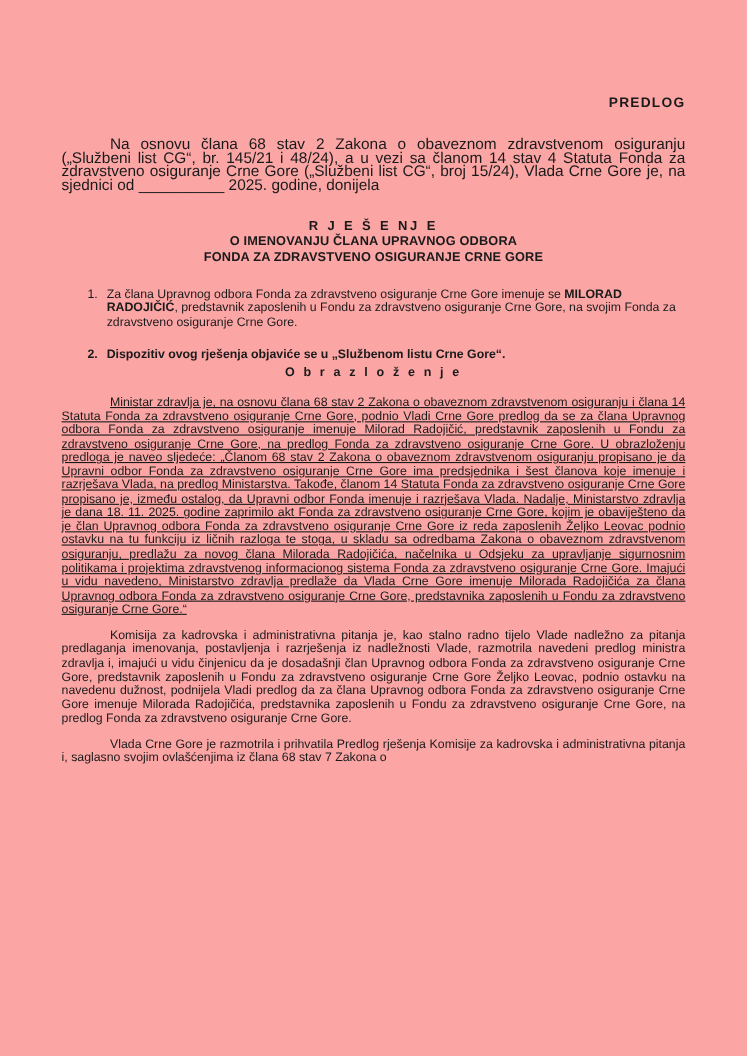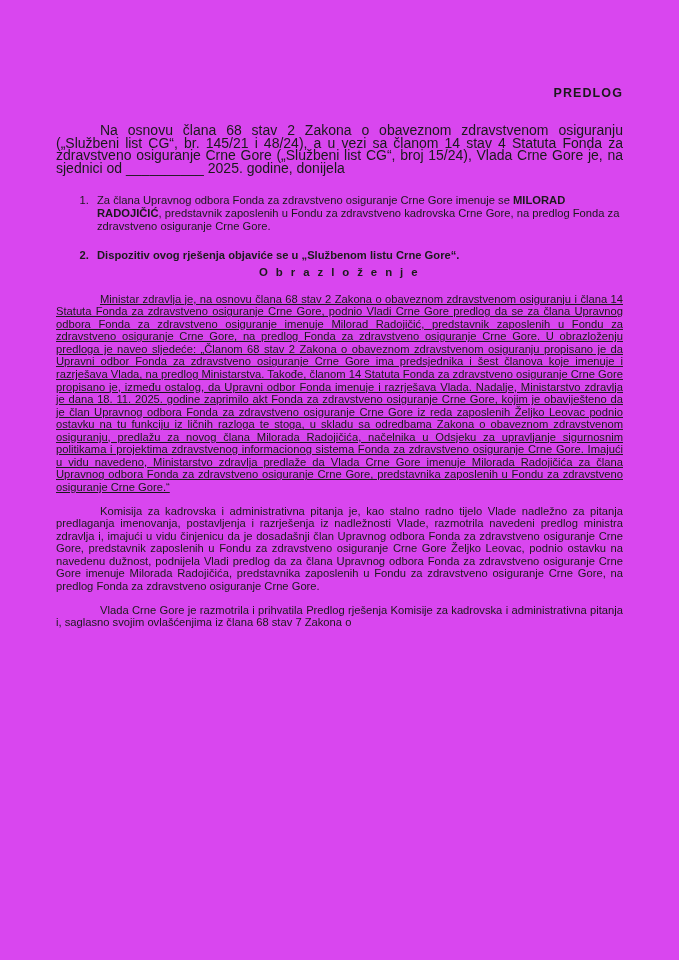--- a/index.html
+++ b/index.html
@@ -12,21 +12,21 @@
     height: 960px;
     overflow: hidden;
     font-family: "Liberation Sans", sans-serif;
     color: #1a1a1a;
     -webkit-font-smoothing: antialiased;
   }
   .page {
     position: relative;
     width: 679px;
     height: 960px;
-    background: #d946ef;
+    background: #fca5a5;
   }
   .sheet {
     position: absolute;
     left: 56px;
     top: 0;
     width: 567px;
   }
 
   
   .doc-label {
@@ -109,24 +109,29 @@
 </head>
 <body>
 
 <div class="page">
   <div class="sheet">
 
     <div class="doc-label">PREDLOG</div>
 
     <p class="intro">Na osnovu člana 68 stav 2 Zakona o obaveznom zdravstvenom osiguranju („Službeni list CG“, br. 145/21 i 48/24), a u vezi sa članom 14 stav 4 Statuta Fonda za zdravstveno osiguranje Crne Gore  („Službeni list CG“, broj 15/24), Vlada Crne Gore je, na sjednici od __________ 2025. godine, donijela</p>
 
+    <div class="title-block">
+      <div class="line1">R J E Š E NJ E</div>
+      <div class="line2">O IMENOVANJU ČLANA UPRAVNOG ODBORA</div>
+      <div class="line3">FONDA ZA ZDRAVSTVENO OSIGURANJE CRNE GORE</div>
+    </div>
 
     <ol class="decisions">
       <li>
-        <span>Za člana Upravnog odbora Fonda za zdravstveno osiguranje Crne Gore imenuje se </span><b>MILORAD RADOJIČIĆ</b><span>, predstavnik zaposlenih u Fondu za zdravstveno kadrovska Crne Gore, na predlog Fonda za zdravstveno osiguranje Crne Gore.</span>
+        <span>Za člana Upravnog odbora Fonda za zdravstveno osiguranje Crne Gore imenuje se </span><b>MILORAD RADOJIČIĆ</b><span>, predstavnik zaposlenih u Fondu za zdravstveno osiguranje Crne Gore, na svojim Fonda za zdravstveno osiguranje Crne Gore.</span>
       </li>
       <li>
         <span>Dispozitiv ovog rješenja objaviće se u „Službenom listu Crne Gore“.</span>
       </li>
     </ol>
 
     <div class="reasoning-heading">O b r a z l o ž e n j e</div>
 
     <p class="body-para first">Ministar zdravlja je, na osnovu člana 68 stav 2 Zakona o obaveznom zdravstvenom osiguranju i člana 14 Statuta Fonda za zdravstveno osiguranje Crne Gore, podnio Vladi Crne Gore predlog da se za člana Upravnog odbora Fonda za zdravstveno osiguranje imenuje Milorad Radojičić, predstavnik zaposlenih u Fondu za zdravstveno osiguranje Crne Gore, na predlog Fonda za zdravstveno osiguranje Crne Gore. U obrazloženju predloga je naveo sljedeće: „Članom 68 stav 2 Zakona o obaveznom zdravstvenom osiguranju propisano je da Upravni odbor Fonda za zdravstveno osiguranje Crne Gore ima predsjednika i šest članova koje imenuje i razrješava Vlada, na predlog Ministarstva. Takođe, članom 14 Statuta Fonda za zdravstveno osiguranje Crne Gore propisano je, između ostalog, da Upravni odbor Fonda imenuje i razrješava Vlada. Nadalje, Ministarstvo zdravlja je dana 18. 11. 2025. godine zaprimilo akt Fonda za zdravstveno osiguranje Crne Gore, kojim je obaviješteno da je član Upravnog odbora Fonda za zdravstveno osiguranje Crne Gore iz reda zaposlenih Željko Leovac podnio ostavku na tu funkciju iz ličnih razloga te stoga, u skladu sa odredbama Zakona o obaveznom zdravstvenom osiguranju, predlažu za novog člana Milorada Radojičića, načelnika u Odsjeku za upravljanje sigurnosnim politikama i projektima zdravstvenog informacionog sistema Fonda za zdravstveno osiguranje Crne Gore. Imajući u vidu navedeno, Ministarstvo zdravlja predlaže da Vlada Crne Gore imenuje Milorada Radojičića za člana Upravnog odbora Fonda za zdravstveno osiguranje Crne Gore, predstavnika zaposlenih u Fondu za zdravstveno osiguranje Crne Gore.“</p>
 

